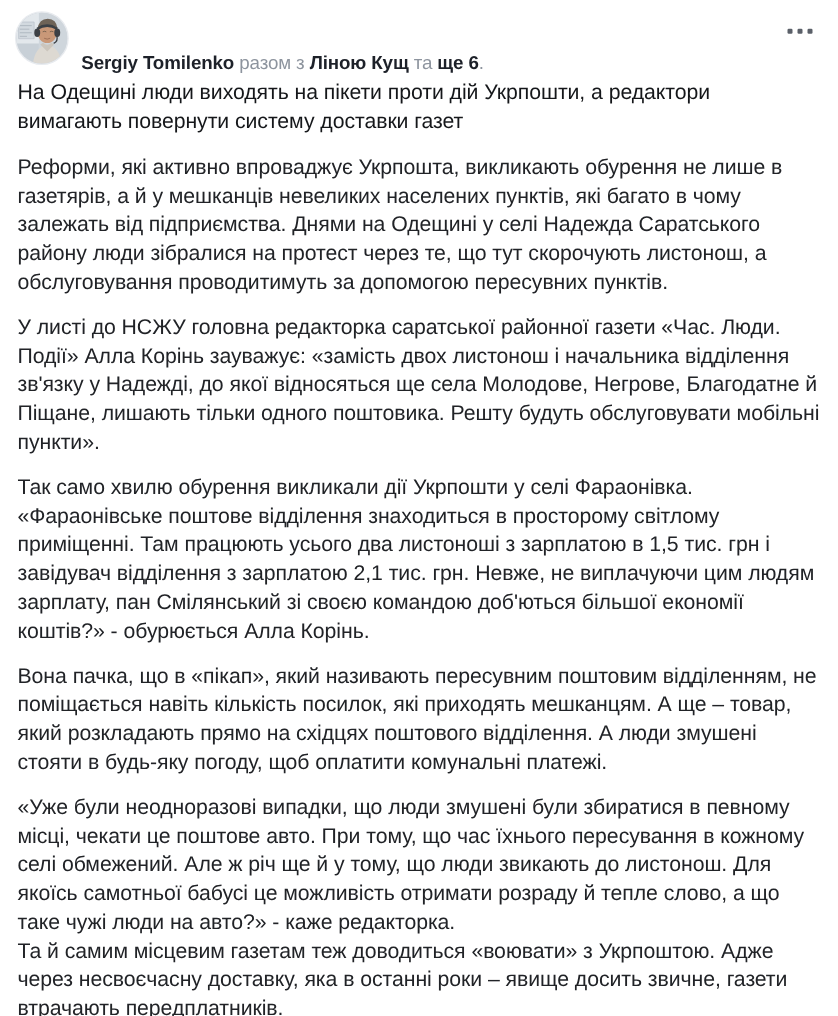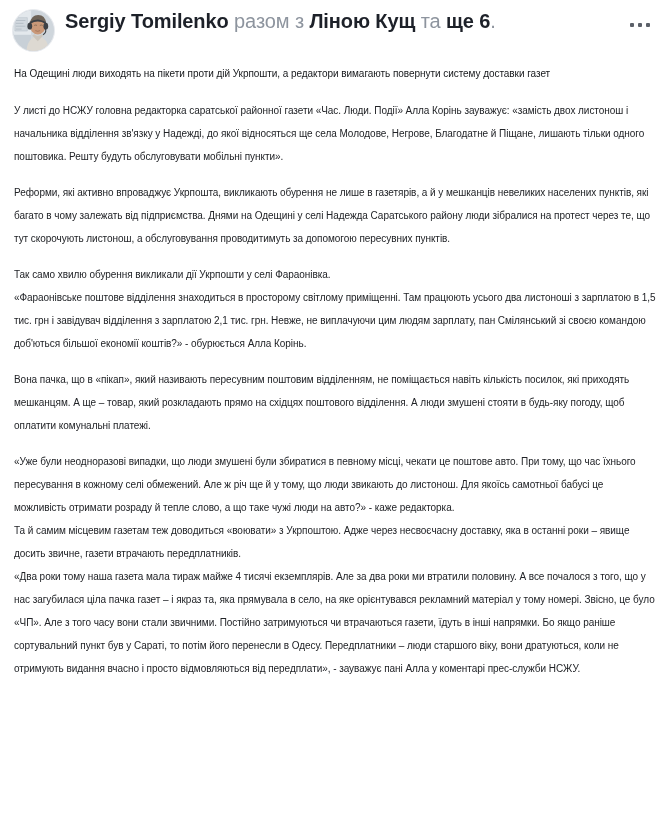--- a/index.html
+++ b/index.html
@@ -45,23 +45,24 @@
 
   .header-text {
     margin-left: 10px;
     padding-top: 1px;
     line-height: 1.15;
     flex: 1 1 auto;
     min-width: 0;
   }
 
   .name-line {
-    font-size: 20px;
+    font-size: 15px;
     letter-spacing: -0.1px;
     white-space: nowrap;
+    margin-top: 32px;
   }
   .name-line .strong {
     font-weight: bold;
     color: #1d2129;
   }
   .name-line .muted {
     font-weight: normal;
     color: #8d949e;
   }
 
@@ -101,21 +102,21 @@
     background: #5b6069;
     border-radius: 1px;
   }
 
   
   .post-body {
     padding: 6px 14px 0 14px;
   }
   .post-body p {
     margin: 0 0 13px 0;
-    font-size: 10px;
+    font-size: 17px;
     line-height: 23px;
     color: #212327;
     letter-spacing: -0.05px;
     word-spacing: 0px;
   }
   .post-body p.lead {
     color: #15171a;
     margin-bottom: 14px;
   }
 </style>
@@ -162,21 +163,21 @@
 
     <div class="menu-dots">
       <i></i>
       <i></i>
       <i></i>
     </div>
   </div>
 
   <div class="post-body">
     <p class="lead">На Одещині люди виходять на пікети проти дій Укрпошти, а редактори вимагають повернути систему доставки газет</p>
+    <p>Реформи, які активно впроваджує Укрпошта, викликають обурення не лише в газетярів, а й у мешканців невеликих населених пунктів, які багато в чому залежать від підприємства. Днями на Одещині у селі Надежда Саратського району люди зібралися на протест через те, що тут скорочують листонош, а обслуговування проводитимуть за допомогою пересувних пунктів.</p>
     <p>У листі до НСЖУ головна редакторка саратської районної газети «Час. Люди. Події» Алла Корінь  зауважує: «замість двох листонош і начальника відділення зв'язку у Надежді, до якої відносяться ще села Молодове, Негрове, Благодатне й Піщане, лишають тільки одного поштовика. Решту будуть обслуговувати мобільні пункти».</p>
-    <p>Реформи, які активно впроваджує Укрпошта, викликають обурення не лише в газетярів, а й у мешканців невеликих населених пунктів, які багато в чому залежать від підприємства. Днями на Одещині у селі Надежда Саратського району люди зібралися на протест через те, що тут скорочують листонош, а обслуговування проводитимуть за допомогою пересувних пунктів.</p>
     <p>Так само хвилю обурення викликали дії Укрпошти у селі Фараонівка.<br>«Фараонівське поштове відділення знаходиться в просторому світлому приміщенні. Там працюють усього два листоноші з зарплатою в 1,5 тис. грн і завідувач відділення з зарплатою 2,1 тис. грн. Невже, не виплачуючи цим людям зарплату, пан Смілянський зі своєю командою доб'ються більшої економії коштів?» - обурюється Алла Корінь.</p>
     <p>Вона пачка, що в «пікап», який називають пересувним поштовим відділенням, не поміщається навіть кількість посилок, які приходять мешканцям. А ще – товар, який розкладають прямо на східцях поштового відділення. А люди змушені стояти в будь-яку погоду, щоб оплатити комунальні платежі.</p>
     <p>«Уже були неодноразові випадки, що люди змушені були збиратися в певному місці, чекати це поштове авто. При тому, що час їхнього пересування в кожному селі обмежений. Але ж річ ще й у тому, що люди звикають до листонош. Для якоїсь самотньої бабусі це можливість отримати розраду й тепле слово, а що таке чужі люди на авто?» - каже редакторка.<br>Та й самим місцевим газетам теж доводиться «воювати» з Укрпоштою. Адже через несвоєчасну доставку, яка в останні роки – явище досить звичне, газети втрачають передплатників.<br>«Два роки тому наша газета мала тираж майже 4 тисячі екземплярів. Але за два роки ми втратили половину. А все почалося з того, що у нас загубилася ціла пачка газет – і якраз та, яка прямувала в село, на яке орієнтувався рекламний матеріал у тому номері. Звісно, це було «ЧП». Але з того часу вони стали звичними. Постійно затримуються чи втрачаються газети, їдуть в інші напрямки. Бо якщо раніше сортувальний пункт був у Сараті, то потім його перенесли в Одесу. Передплатники – люди старшого віку, вони дратуються, коли не отримують видання вчасно і просто відмовляються від передплати», - зауважує пані Алла у коментарі прес-служби НСЖУ.</p>
 
   </div>
 
 </div>
 
 </body></html>

